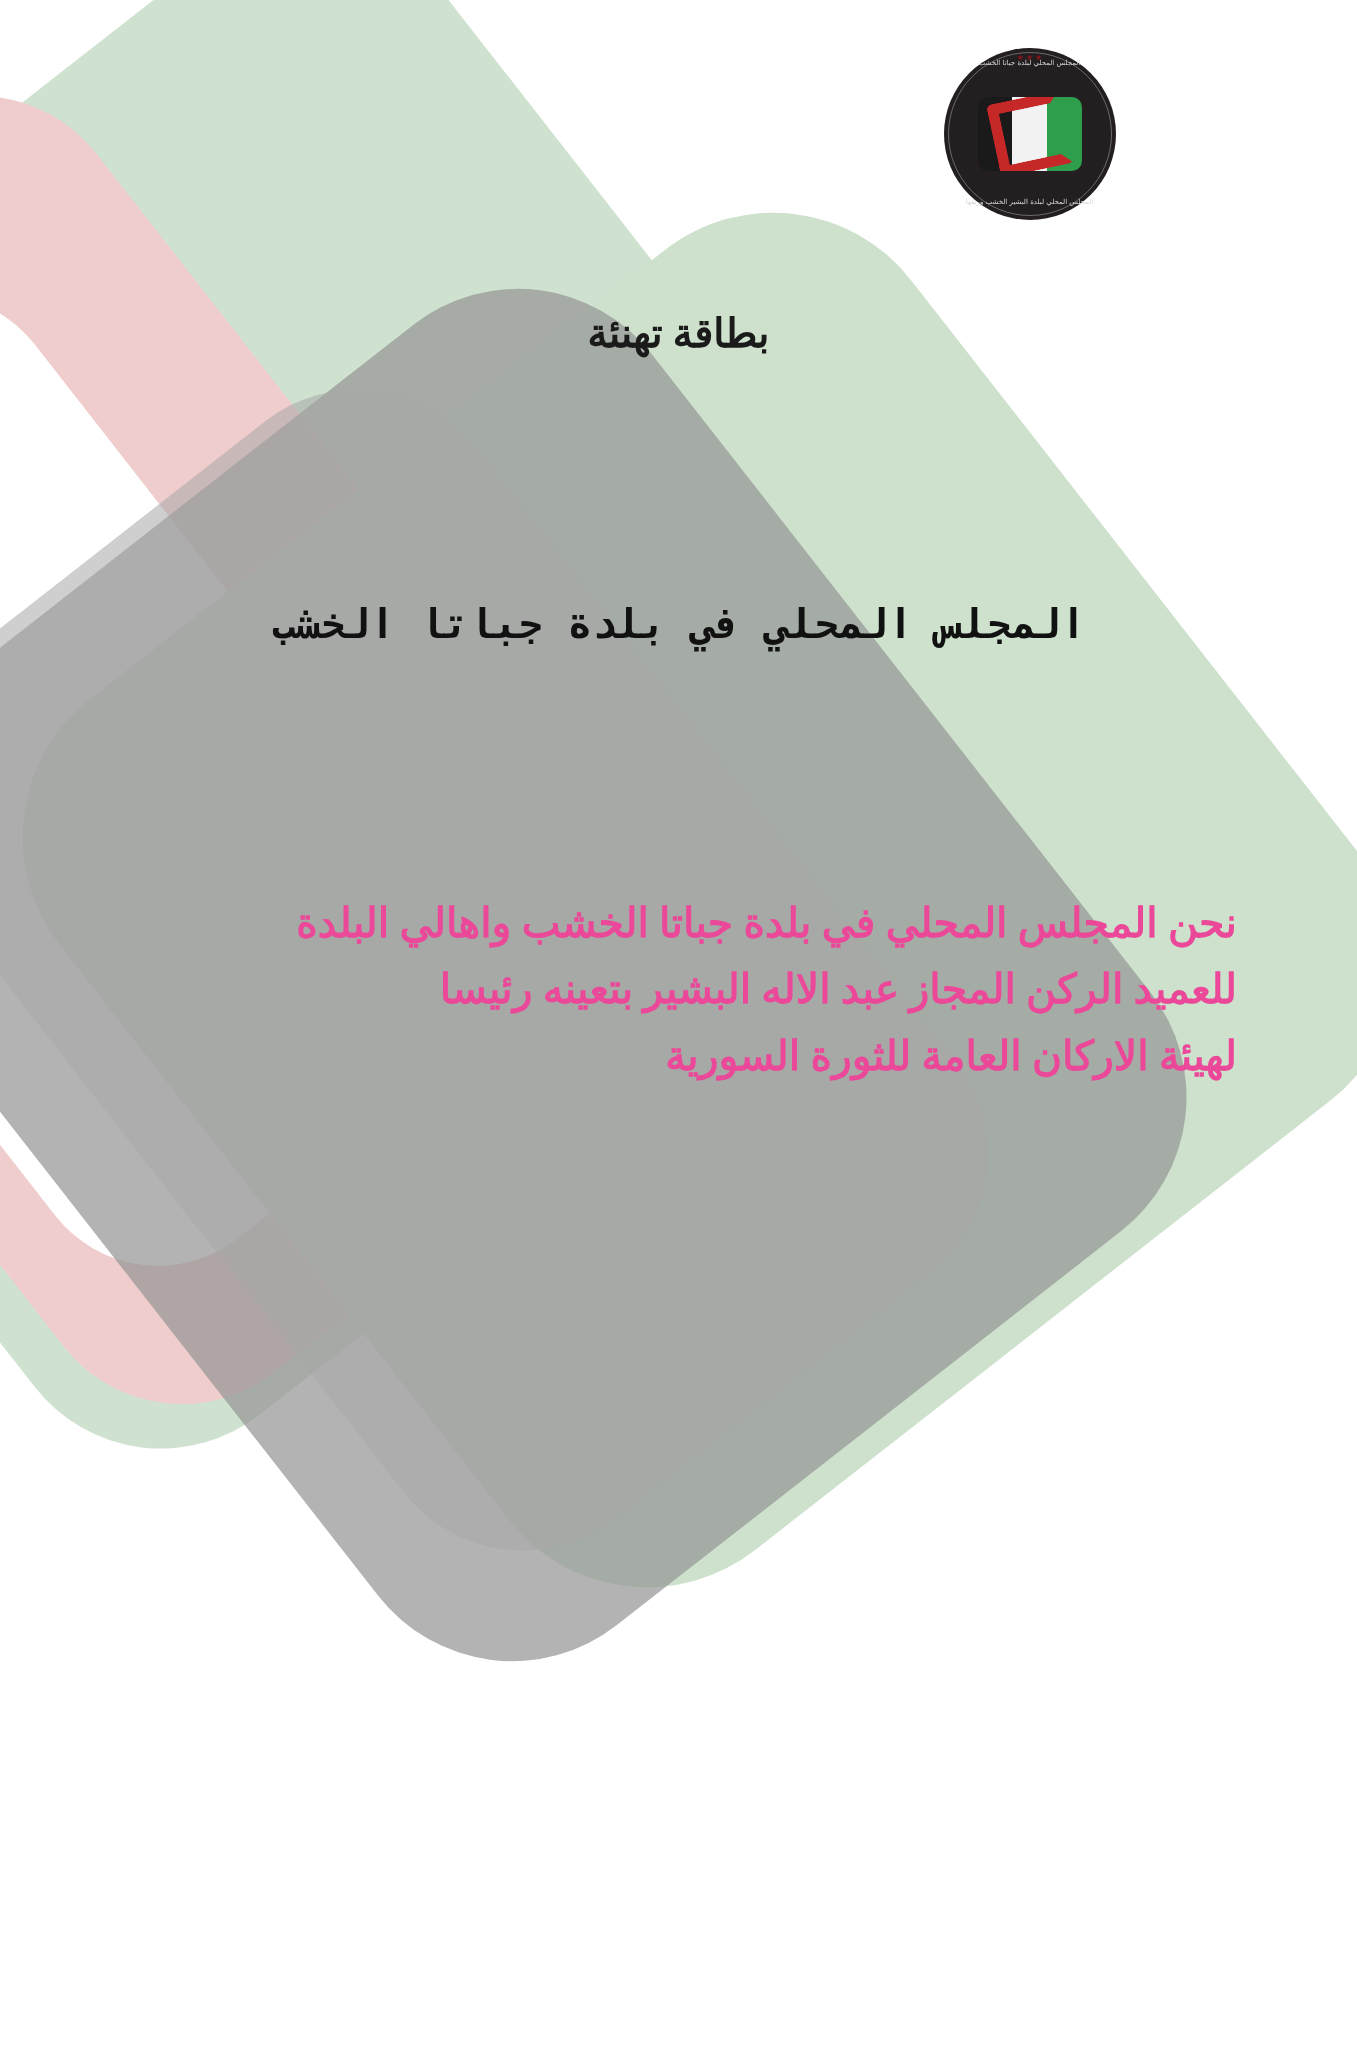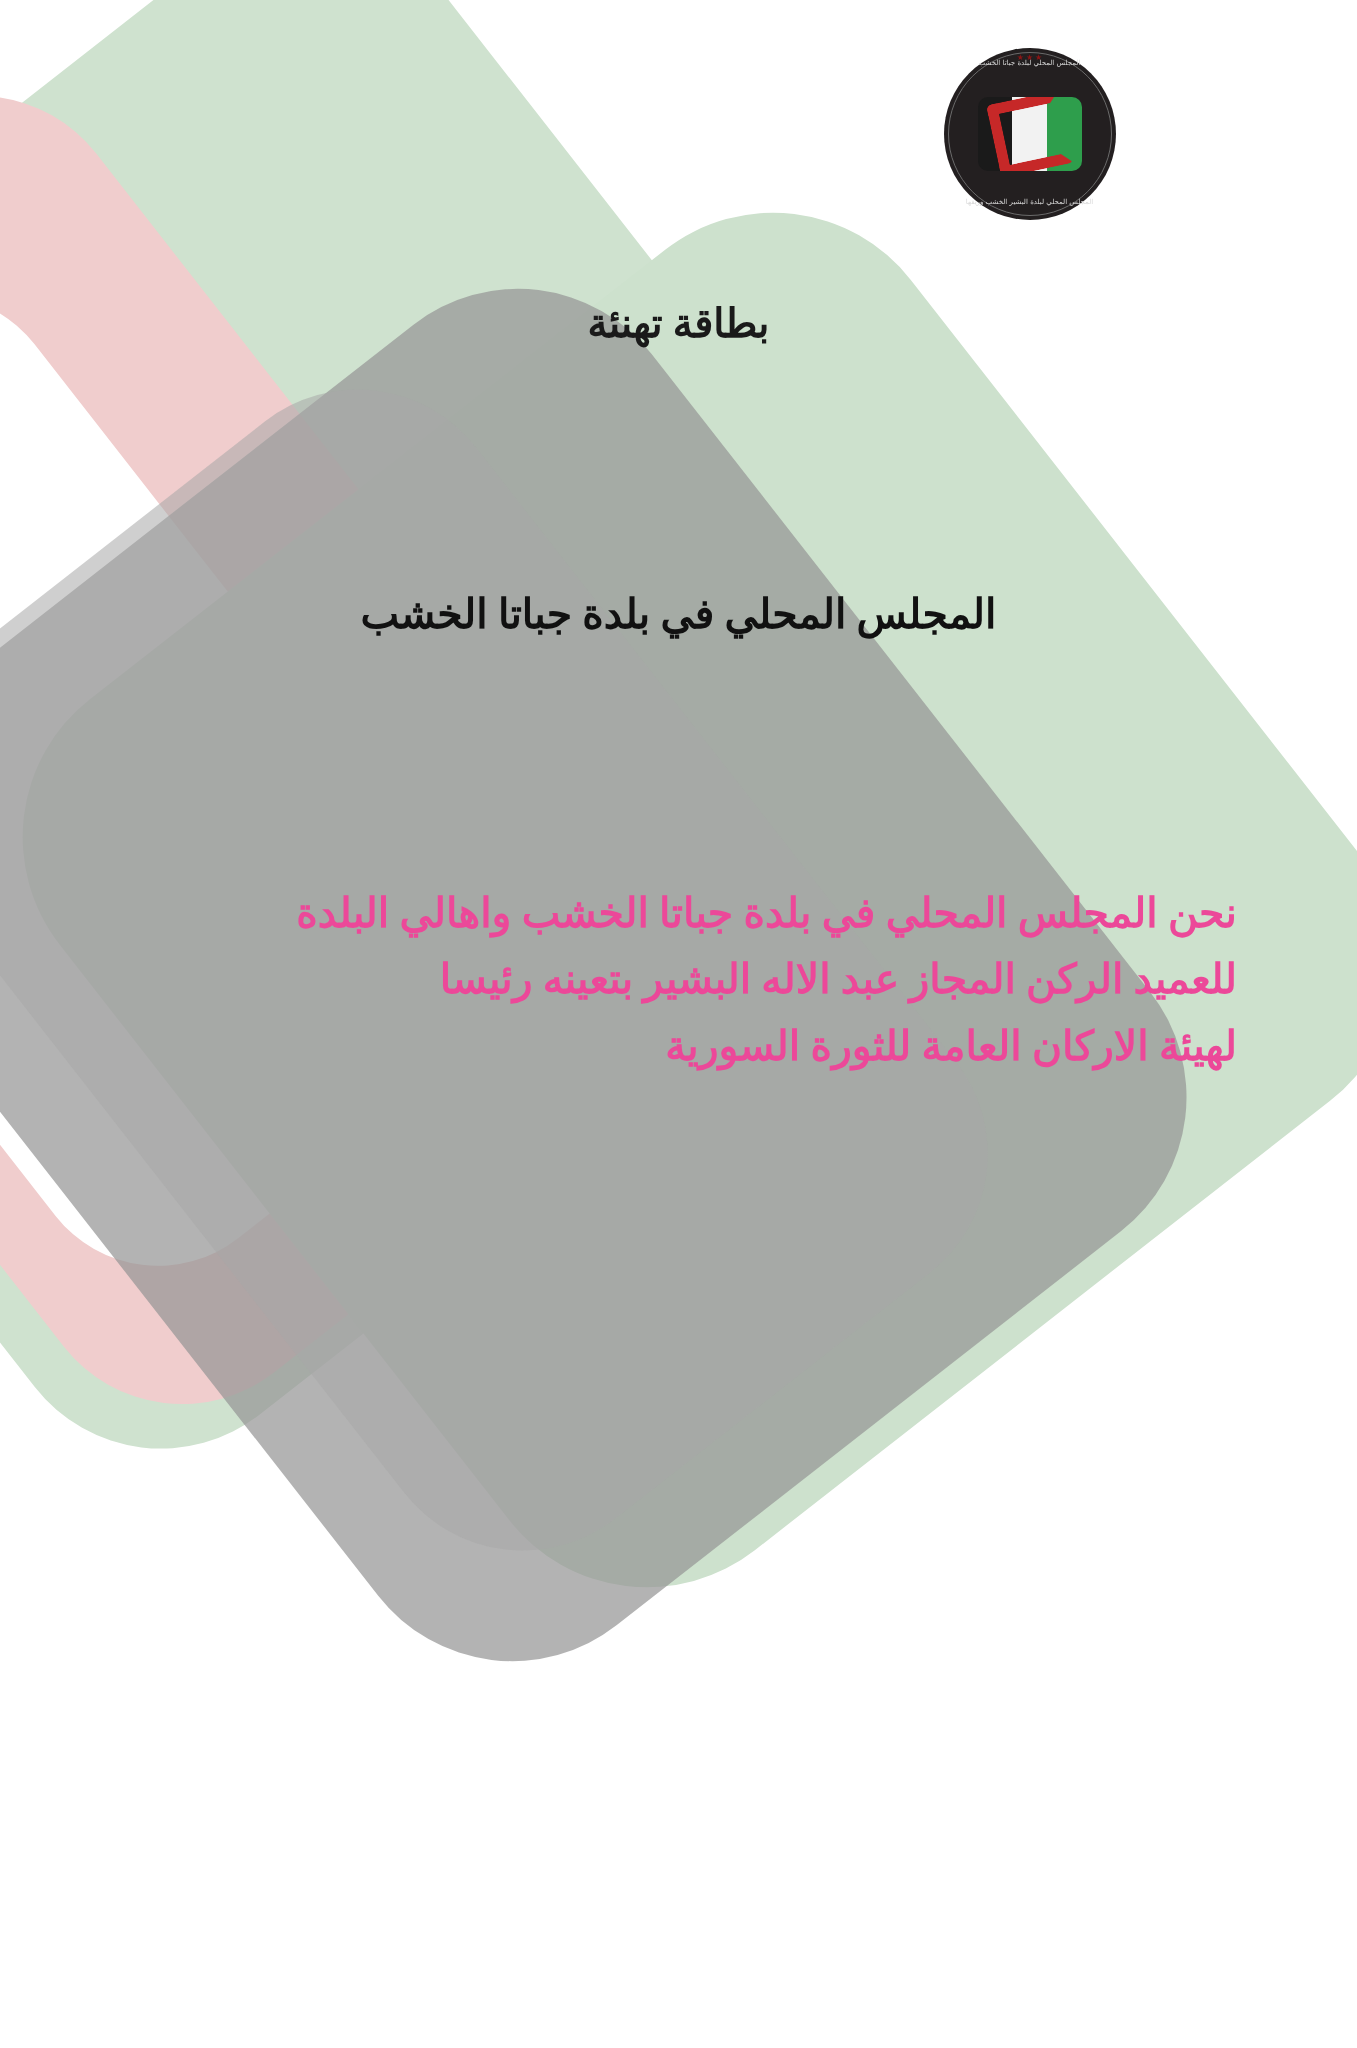--- a/index.html
+++ b/index.html
@@ -153,20 +153,21 @@
     text-align: center;
     top: 5px;
     color: #8c1515;
     font-size: 8px;
   }
 
   
   .content {
     position: absolute;
     inset: 0;
+    margin-top: 10px;
   }
 
   .card-title {
     position: absolute;
     top: 300px;
     left: 0;
     right: 0;
     text-align: center;
     font-size: 40px;
     font-weight: bold;
@@ -177,20 +178,21 @@
   .council-heading {
     position: absolute;
     top: 590px;
     left: 0;
     right: 0;
     text-align: center;
     font-size: 41px;
     font-weight: bold;
     letter-spacing: 1px;
     color: #111111;
+    font-family: Liberation Mono, monospace;
   }
 
   .body-text {
     position: absolute;
     top: 880px;
     right: 120px;
     left: 120px;
     text-align: right;
     font-size: 41px;
     font-weight: bold;

